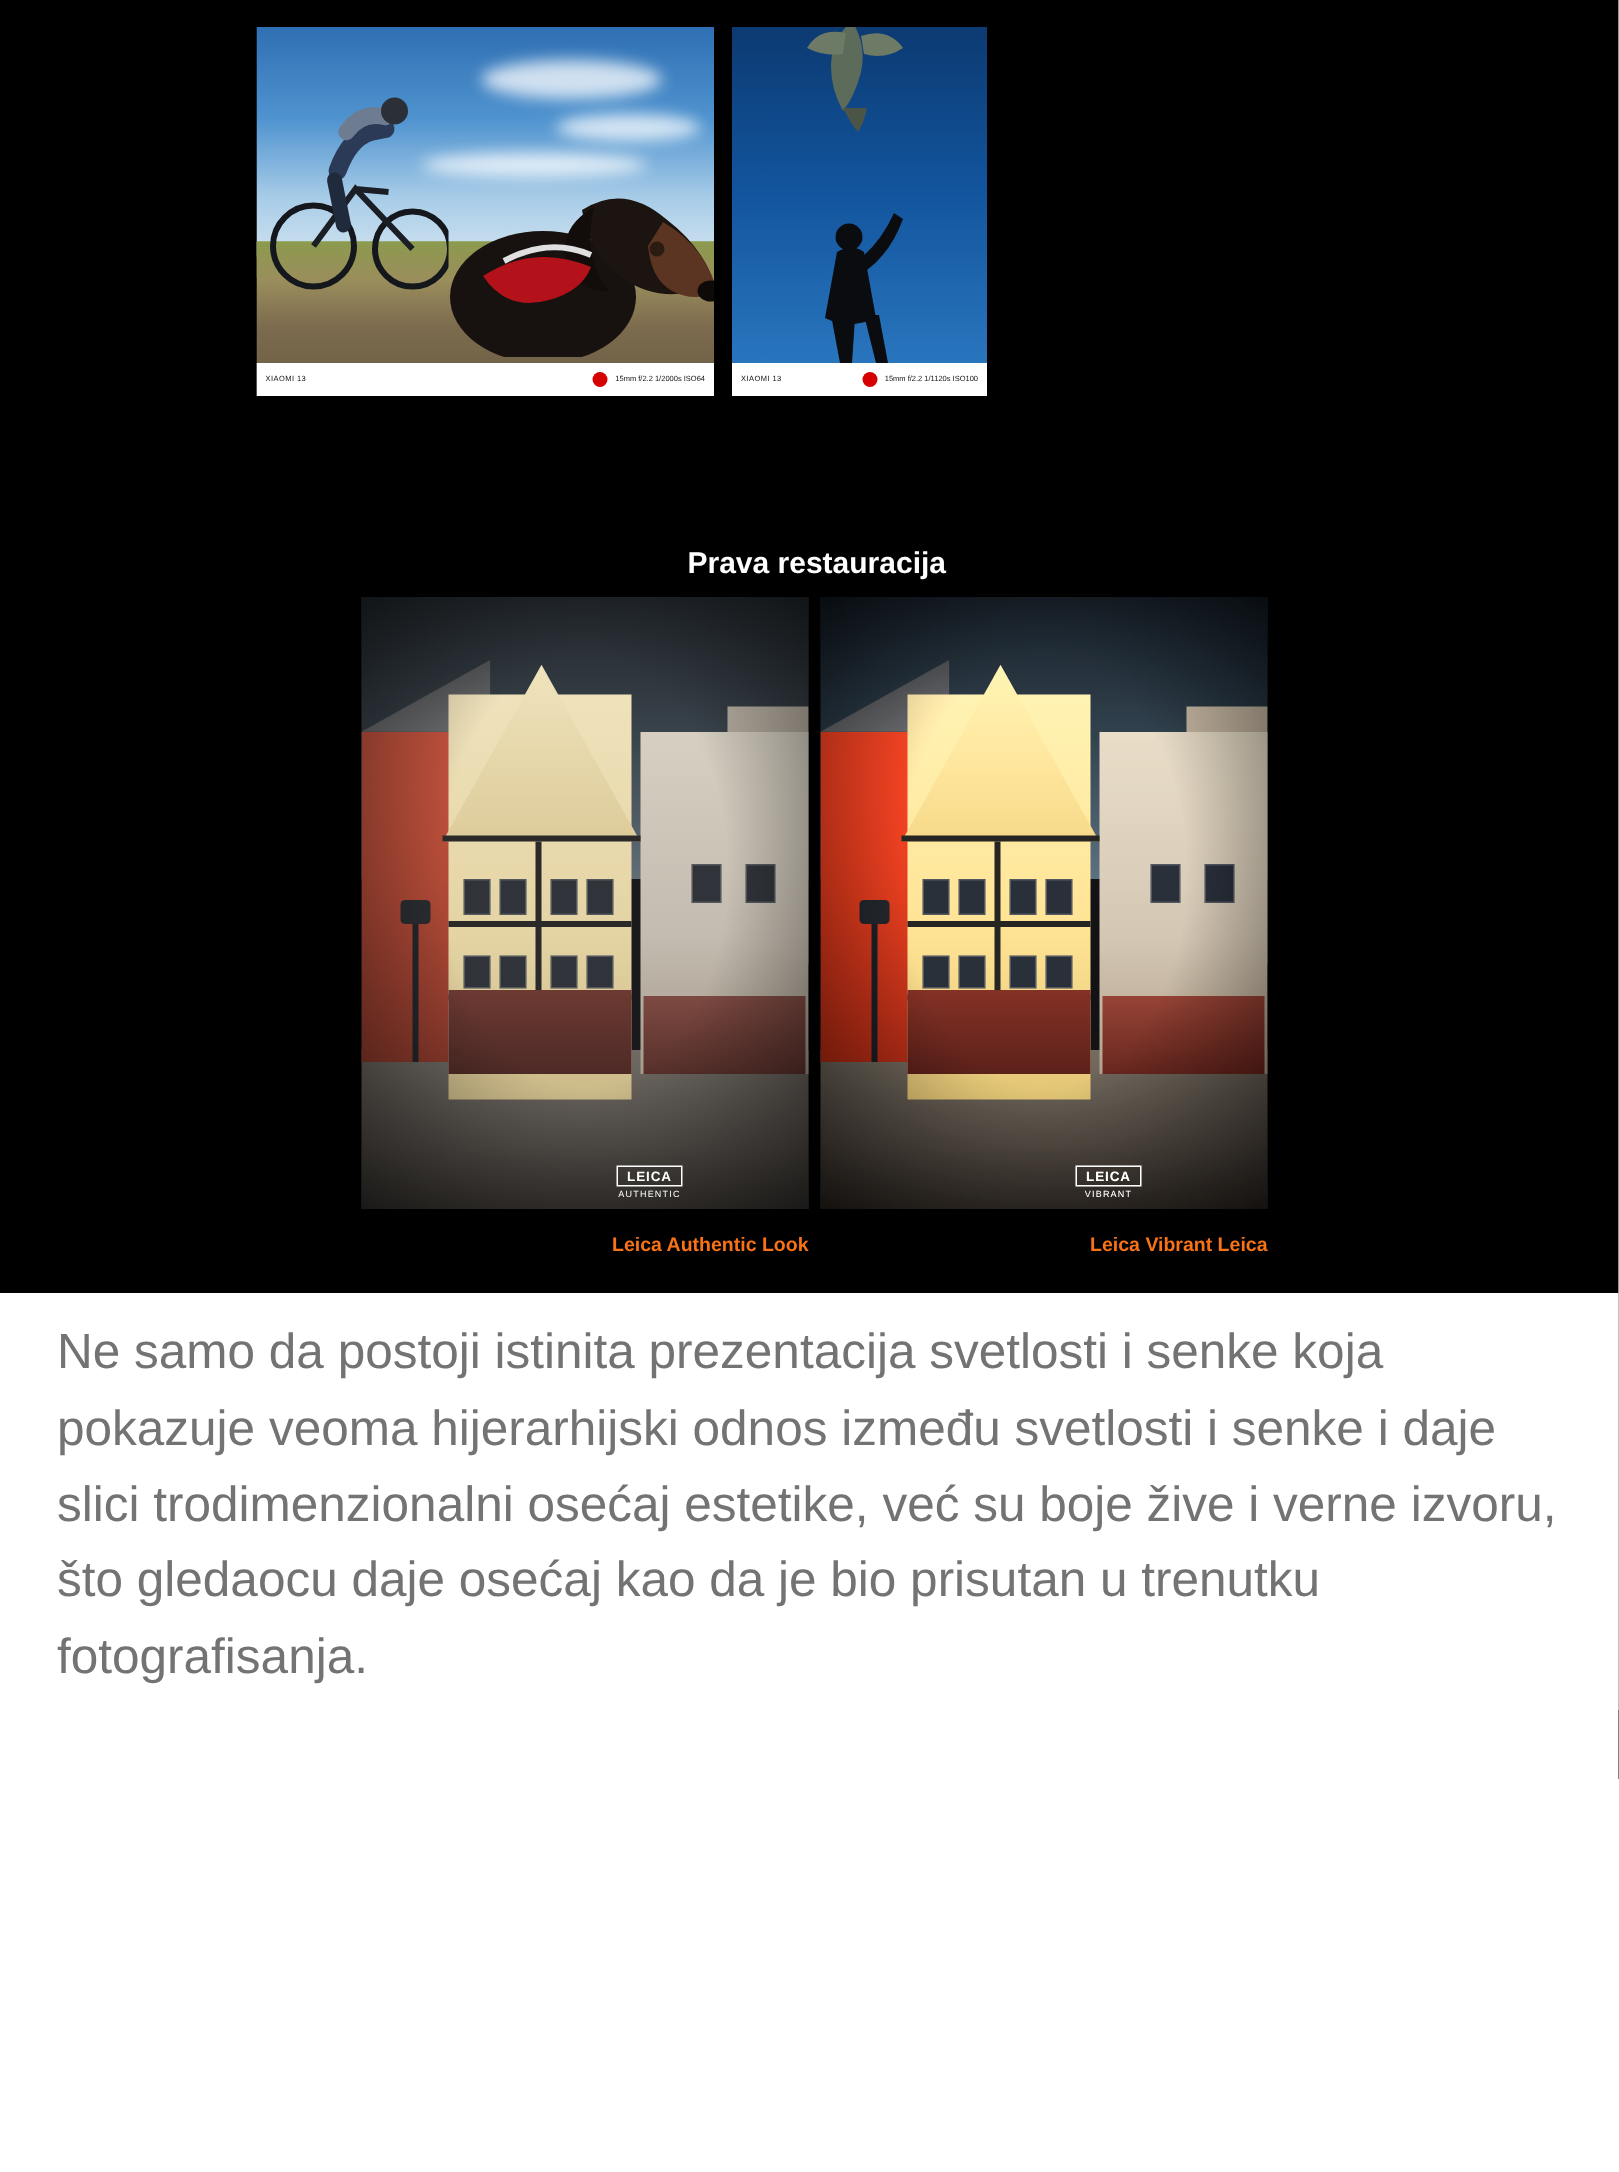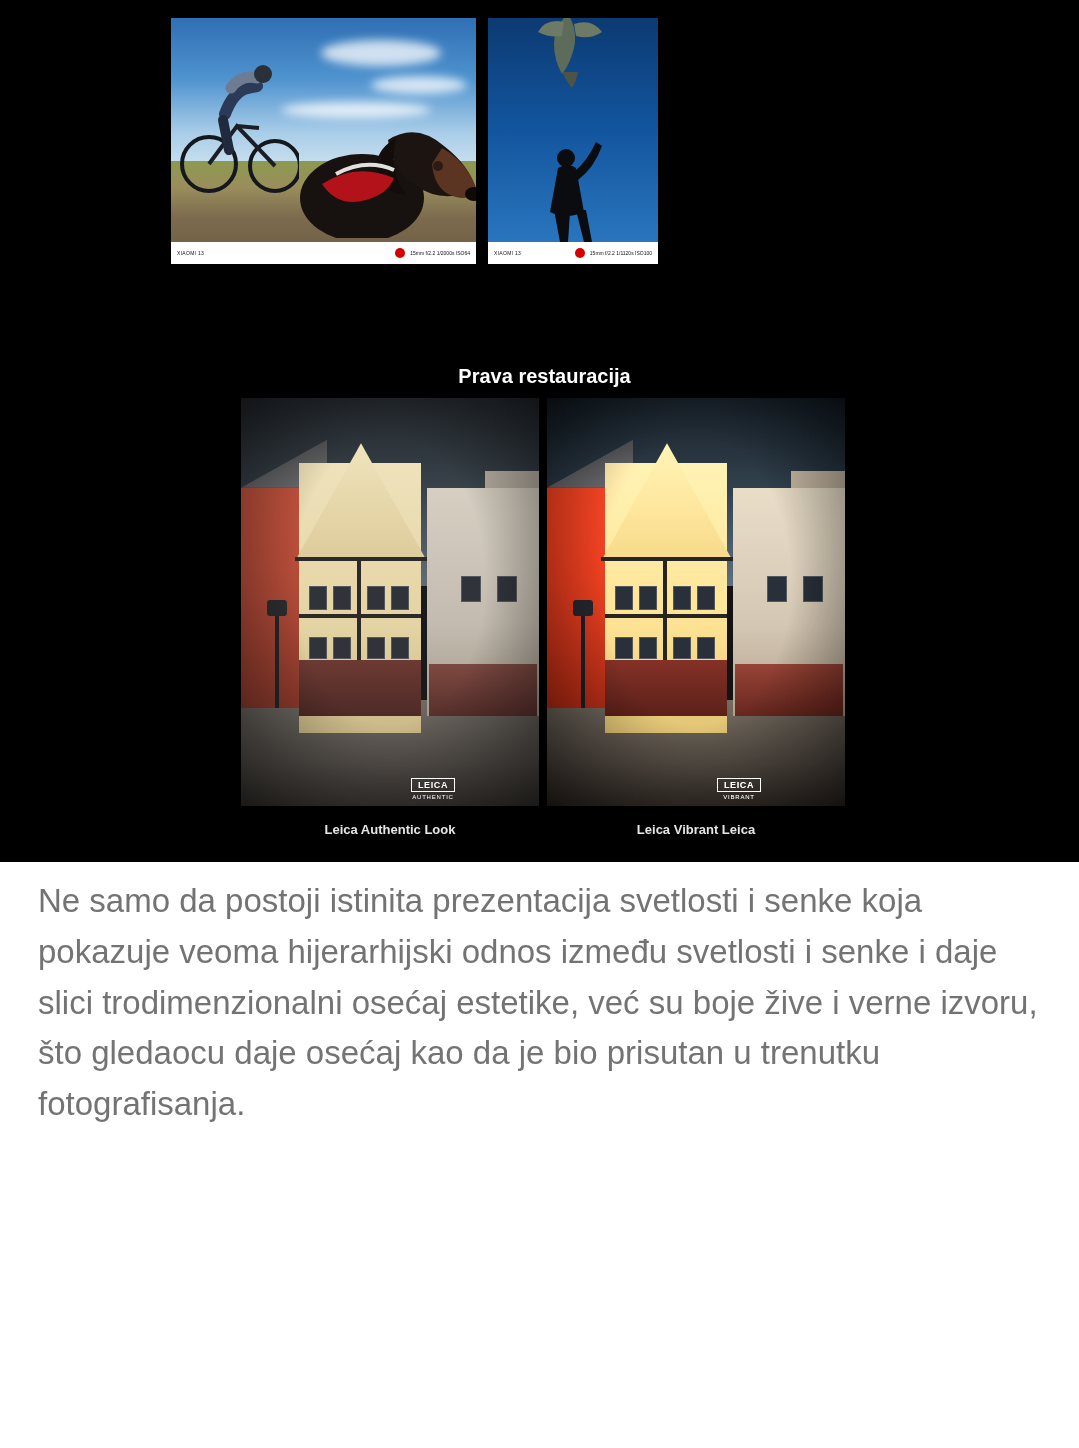--- a/index.html
+++ b/index.html
@@ -186,21 +186,21 @@
   }
   .leica-badge .lb-name {
     display: inline-block; border: 1px solid #ffffff; color: #ffffff;
     font-size: 9px; font-weight: bold; padding: 1px 6px; letter-spacing: .6px;
   }
   .leica-badge .lb-mode {
     display: block; color: #ffffff; font-size: 6px; margin-top: 2px;
     letter-spacing: .8px;
   }
   .compare-caption {
-    margin-top: 16px; text-align: center; color: #e5e5e5;
+    margin-top: 16px; text-align: right; color: #f97316;
     font-size: 13px; font-weight: bold;
   }
 
   
   .article {
     padding: 14px 38px 10px 38px;
     box-sizing: border-box;
   }
   .article h2 {
     margin: 0 0 26px 0;

